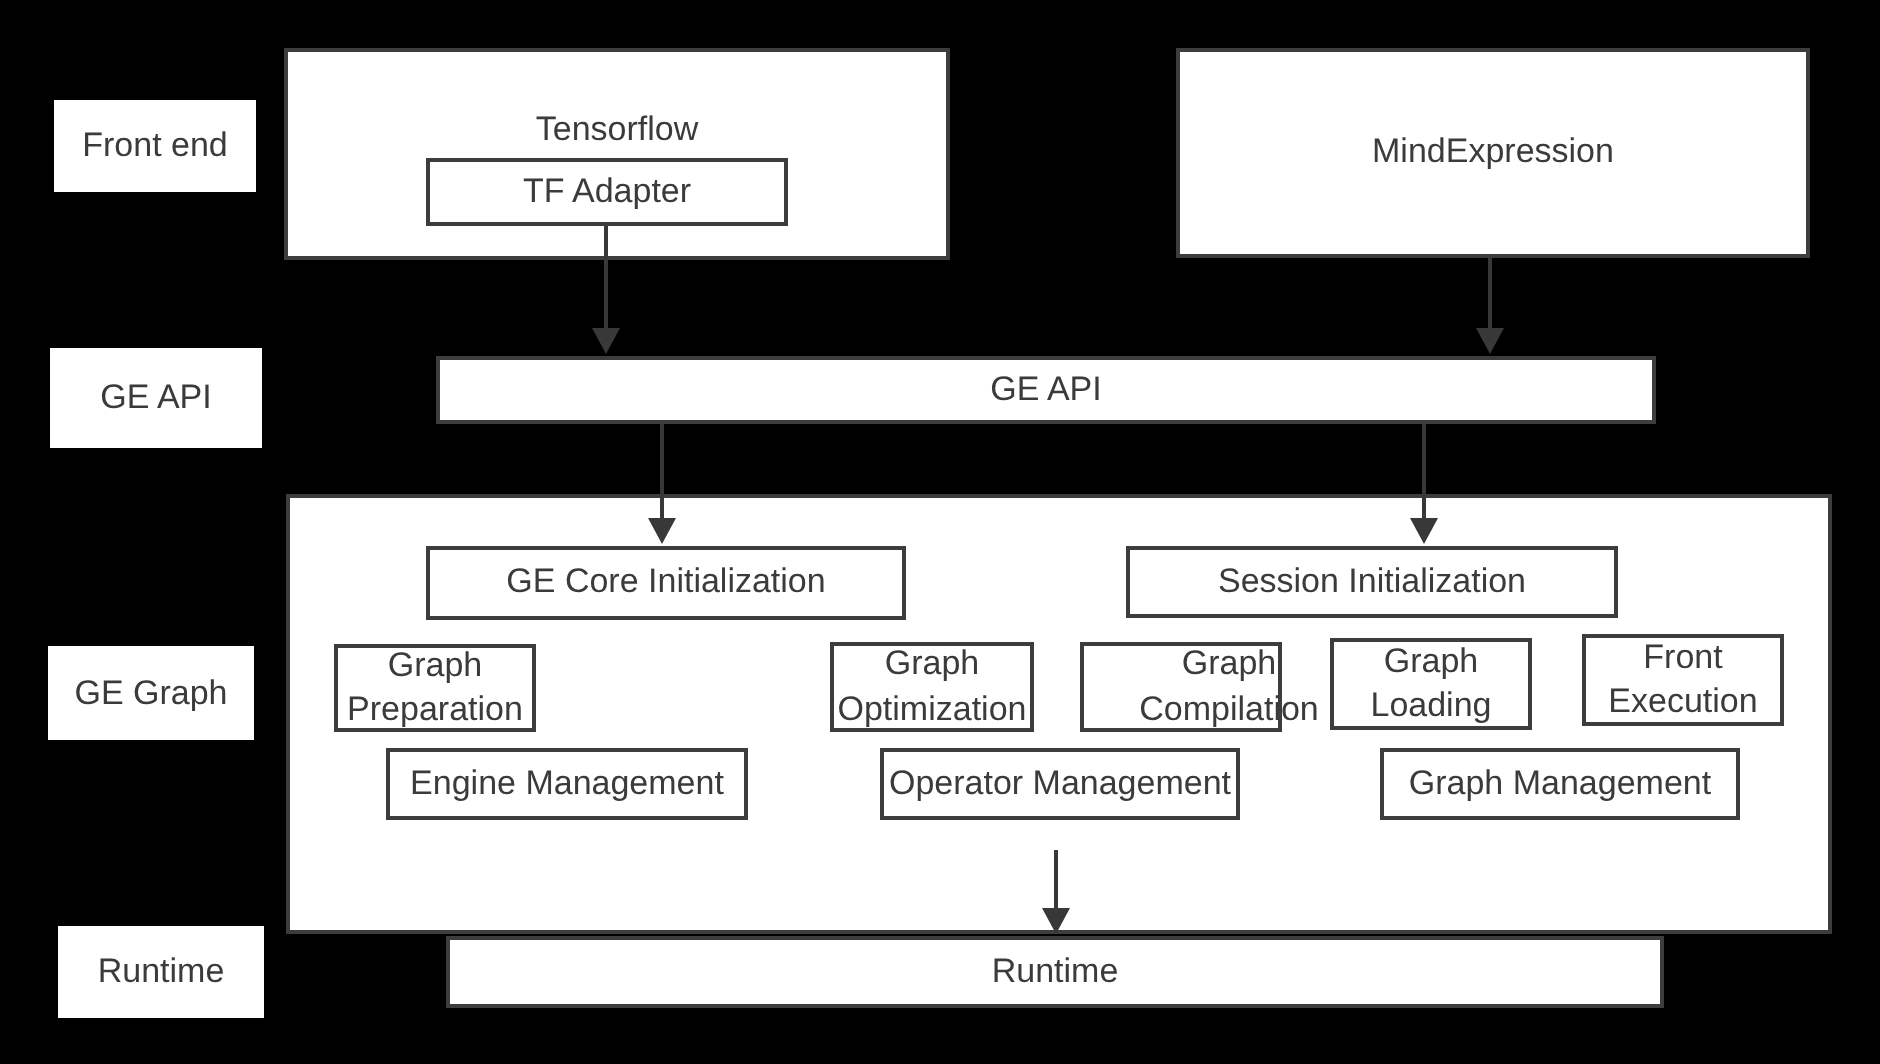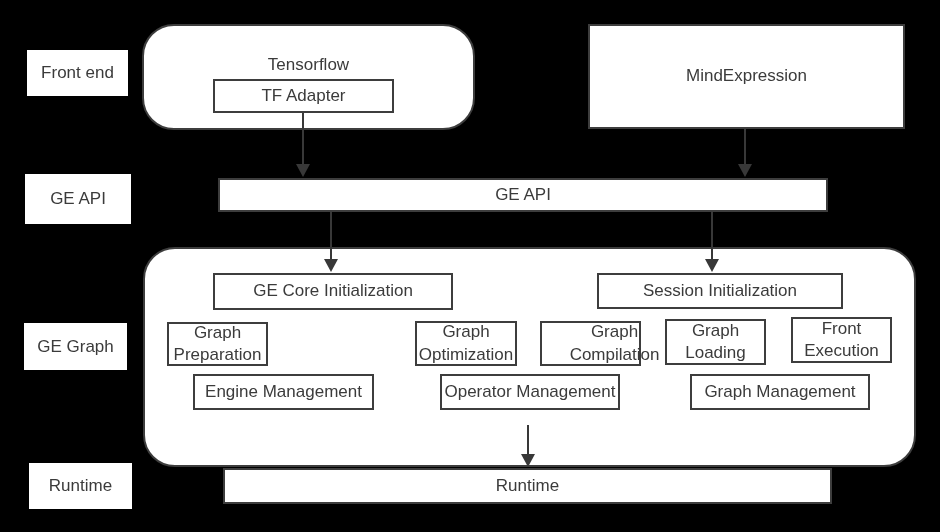--- a/index.html
+++ b/index.html
@@ -16,37 +16,37 @@
   .row-label{
     position:absolute;background:var(--fill);
     display:flex;align-items:center;justify-content:center;text-align:center;
   }
   .box{
     position:absolute;background:var(--fill);
     border:2px solid var(--border);
     display:flex;align-items:center;justify-content:center;
     text-align:center;line-height:1.3;
   }
-  .box.block{display:block;border-radius:32px;}
+  .box.block{display:block;}
   .box-title{text-align:center;margin-top:28px;}
   
   .tensorflow{left:142px;top:24px;width:333px;height:106px;}
   .tf-adapter{left:69px;top:53px;width:181px;height:34px;}
   .mind-expression{left:588px;top:24px;width:317px;height:105px;}
   .ge-api-bar{left:218px;top:178px;width:610px;height:34px;}
   .ge-core-box{left:143px;top:247px;width:773px;height:220px;}
   .runtime-bar{left:223px;top:468px;width:609px;height:36px;}
   
   .lbl-front-end{left:27px;top:50px;width:101px;height:46px;}
   .lbl-ge-api{left:25px;top:174px;width:106px;height:50px;}
   .lbl-ge-core{left:24px;top:323px;width:103px;height:47px;}
   .lbl-runtime{left:29px;top:463px;width:103px;height:46px;}
   
   .ge-core-init{left:68px;top:24px;width:240px;height:37px;}
-  .session-init{left:452px;top:24px;width:246px;height:36px;}
+  .session-init{left:418px;top:24px;width:246px;height:36px;}
   .m-prep{left:22px;top:73px;width:101px;height:44px;}
   .m-part{left:141px;top:72px;width:102px;height:45px;}
   .m-opt{left:270px;top:72px;width:102px;height:45px;}
   .m-comp{left:395px;top:72px;width:101px;height:45px;padding-left:48px;}
   .m-load{left:520px;top:70px;width:101px;height:46px;}
   .m-exec{left:646px;top:68px;width:101px;height:46px;}
   .m-engine{left:48px;top:125px;width:181px;height:36px;}
   .m-operator{left:295px;top:125px;width:180px;height:36px;}
   .m-graphmgmt{left:545px;top:125px;width:180px;height:36px;}
   

